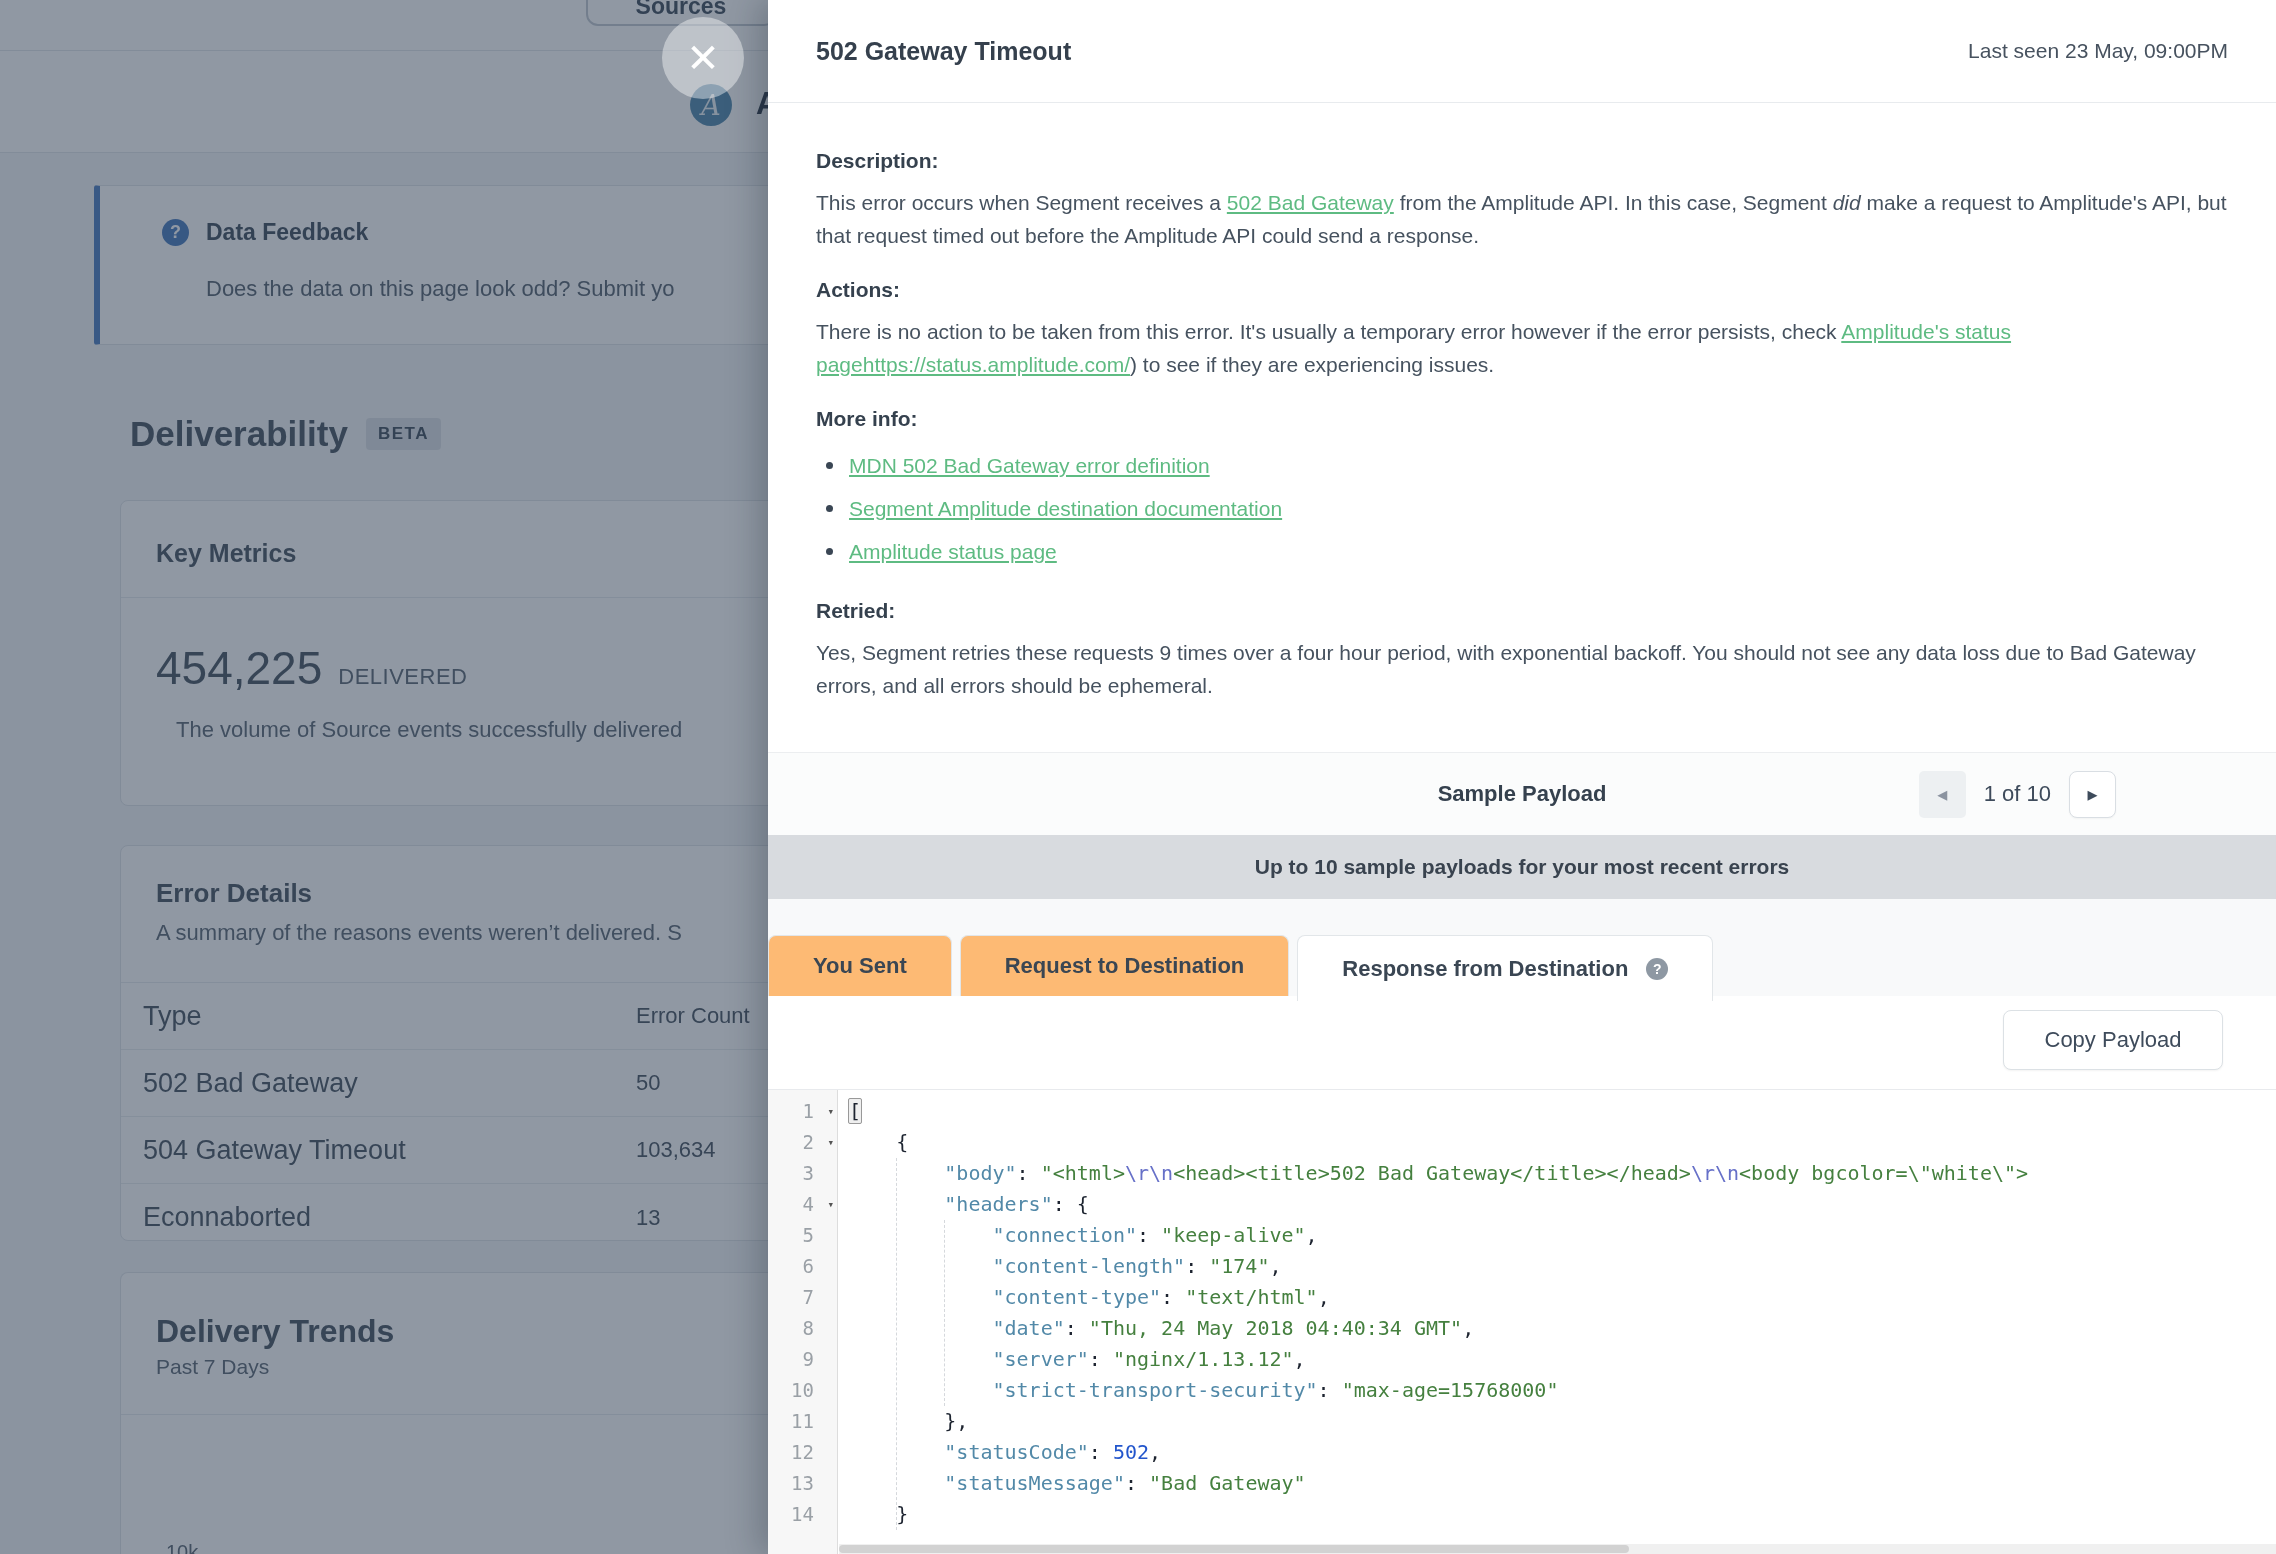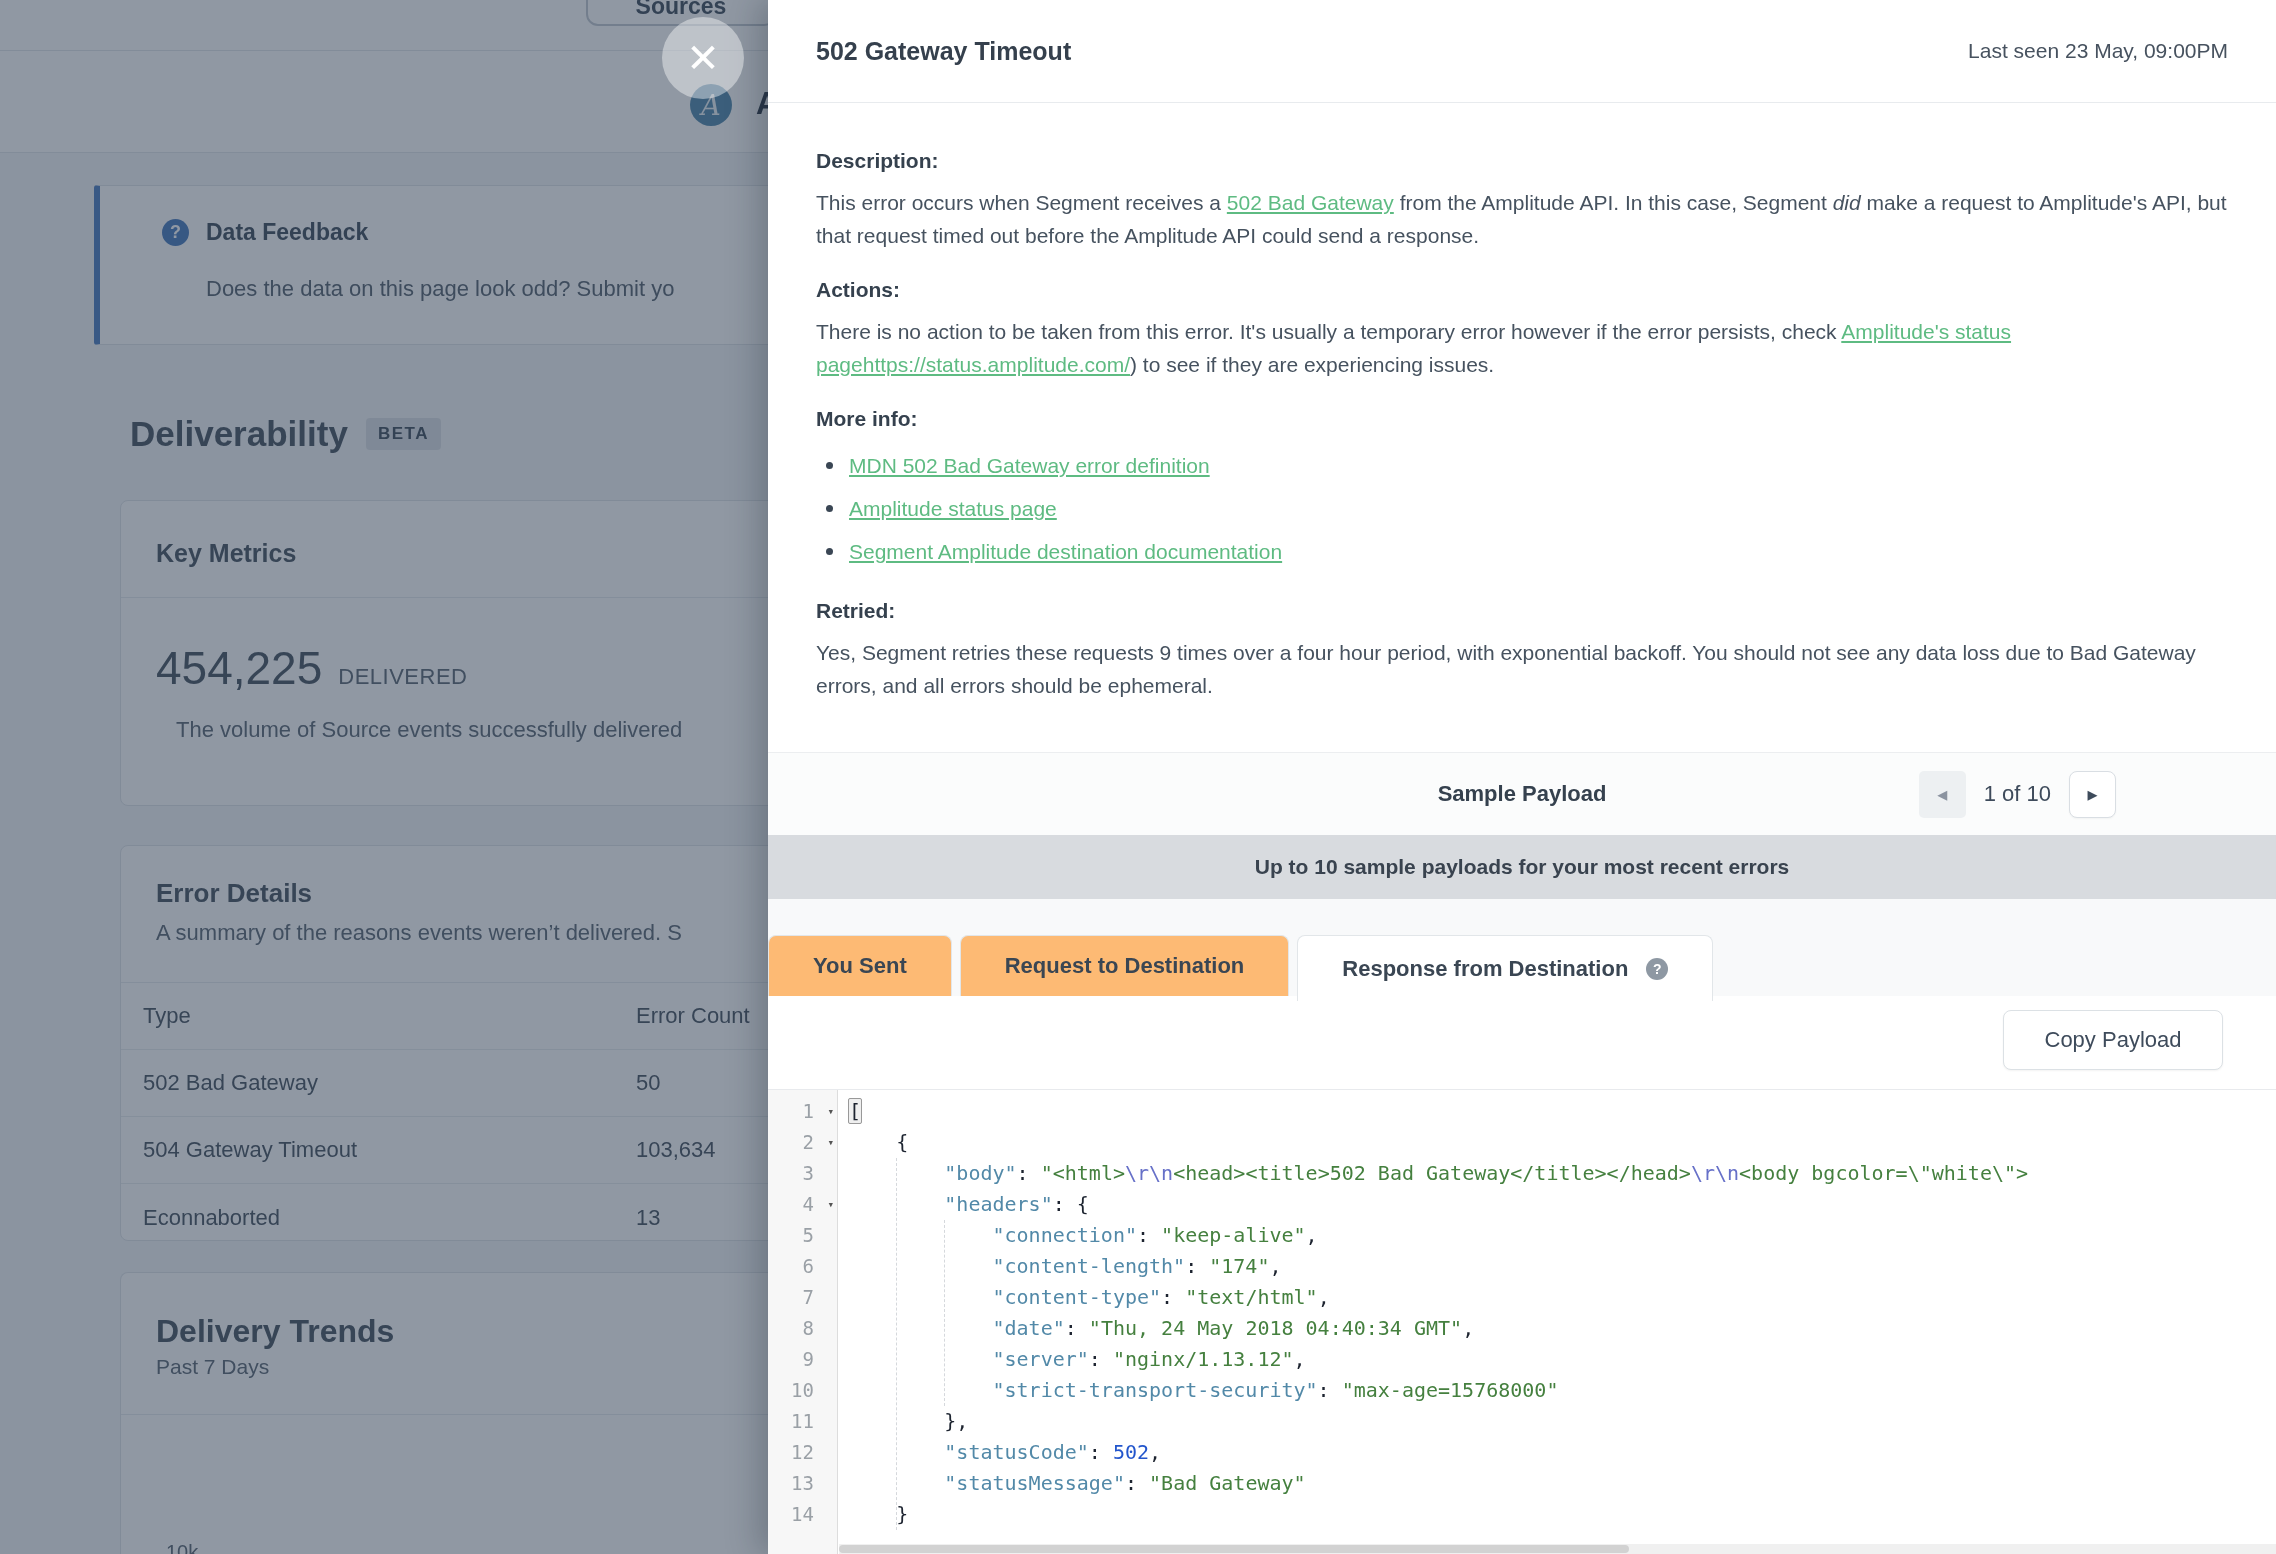--- a/index.html
+++ b/index.html
@@ -40,21 +40,21 @@
   .km-unit { font-size:22px; color:#5A6673; letter-spacing:0.5px; }
   .km-desc { position:absolute; left:35px; top:212px; width:580px; font-size:22px; line-height:34px; color:#5A6673;margin-left:20px; }
 
   .ed-card { left:120px; top:845px; width:760px; height:396px; }
   .ed-title { position:absolute; left:35px; top:32px; font-size:26px; font-weight:600; color:#46525F; }
   .ed-sub { position:absolute; left:35px; top:74px; font-size:22px; color:#5A6673; white-space:nowrap; }
   .ed-headdiv { position:absolute; left:0; top:136px; width:100%; height:1px; background:#E7EAEE; }
   .ed-table { position:absolute; left:0; top:137px; width:100%; }
   .ed-row { display:flex; height:67px; align-items:center; border-bottom:1px solid #E9ECEF; }
   .ed-row:last-child { border-bottom:none; }
-  .ed-c1 { padding-left:22px; width:515px; font-size:22px; color:#46525F; }
+  .ed-c1 { padding-left:22px; width:515px; font-size:27px; color:#46525F; }
   .ed-c2 { font-size:22px; color:#46525F; }
   .ed-head .ed-c1, .ed-head .ed-c2 { color:#46525F; font-weight:500; }
 
   .dt-card { left:120px; top:1272px; width:760px; height:300px; border-bottom:none; }
   .dt-title { position:absolute; left:35px; top:40px; font-size:32px; font-weight:600; color:#46525F; }
   .dt-sub { position:absolute; left:35px; top:82px; font-size:21px; color:#5A6673; }
   .dt-div { position:absolute; left:0; top:141px; width:100%; height:1px; background:#E7EAEE; }
   .dt-axis { position:absolute; left:45px; top:268px; font-size:20px; color:#5A6673; }
 
   .dim { position:absolute; left:0; top:0; width:768px; height:1554px; background:rgba(43,58,78,0.52); z-index:2; }
@@ -208,25 +208,25 @@
       <div class="sec-para"><span>There is no action to be taken from this error. It's usually a temporary error however if the error persists, check </span><span class="green-link">Amplitude's status pagehttps://status.amplitude.com/</span><span>) to see if they are experiencing issues.</span></div>
 
       <div class="sec-label">More info:</div>
       <ul class="info-list" id="info-list">
           <li>
             <span class="bullet-dot"></span>
             <span class="green-link">MDN 502 Bad Gateway error definition</span>
           </li>
           <li>
             <span class="bullet-dot"></span>
-            <span class="green-link">Amplitude status page</span>
+            <span class="green-link">Segment Amplitude destination documentation</span>
           </li>
           <li>
             <span class="bullet-dot"></span>
-            <span class="green-link">Segment Amplitude destination documentation</span>
+            <span class="green-link">Amplitude status page</span>
           </li>
         </ul>
 
       <div class="sec-label">Retried:</div>
       <div class="sec-para">Yes, Segment retries these requests 9 times over a four hour period, with exponential backoff. You should not see any data loss due to Bad Gateway errors, and all errors should be ephemeral.</div>
     </div>
 
     <div class="sp-bar">
       <div class="sp-title">Sample Payload</div>
       <div class="sp-pager">

